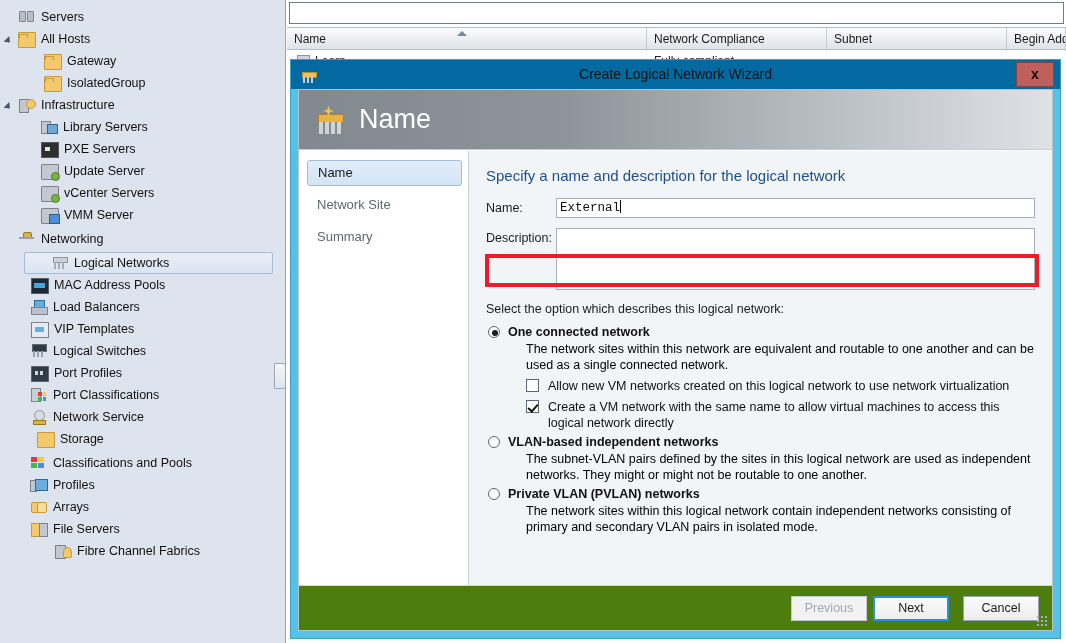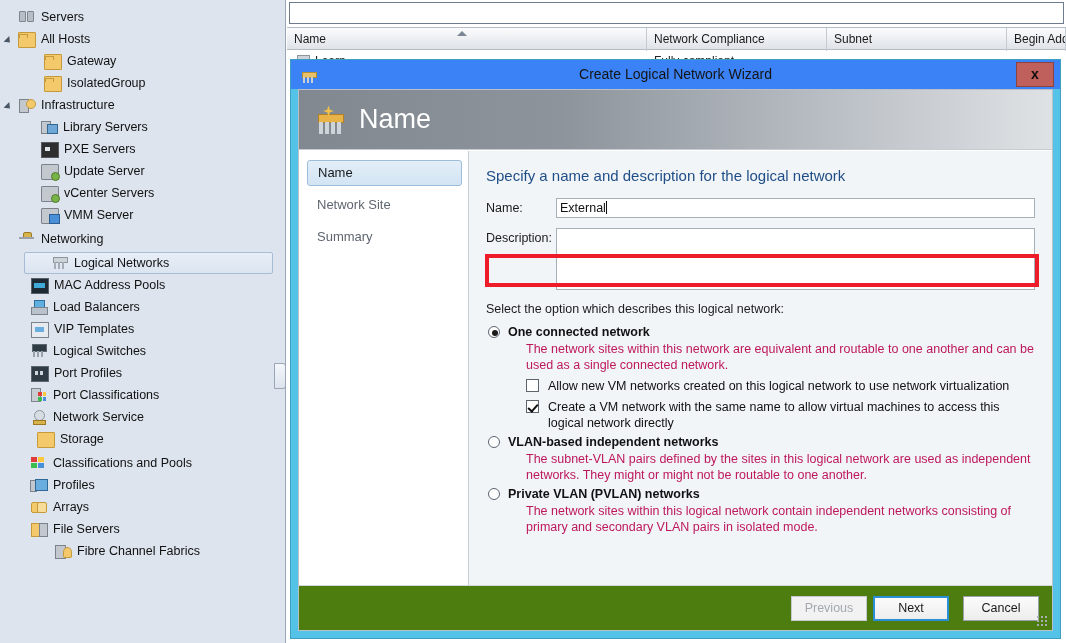--- a/index.html
+++ b/index.html
@@ -291,20 +291,21 @@
   }
   .field-row { display: flex; align-items: flex-start; margin-bottom: 10px; }
   .field-label { width: 70px; flex: 0 0 70px; font-size: 12.5px; color: #1b1b1b; line-height: 20px; }
   .text-input {
     flex: 1; height: 20px;
     border: 1px solid #a7b0ba;
     background: #ffffff;
     font-size: 12.5px; color: #111;
     padding: 0 3px; line-height: 18px;
     position: relative;
+    font-family: Liberation Mono, monospace;
   }
   .caret {
     display:inline-block; width:1px; height:13px;
     background:#111; vertical-align:-2px; margin-left:0px;
   }
   .textarea-input {
     flex: 1; height: 62px;
     border: 1px solid #a7b0ba;
     background: #ffffff;
   }
@@ -314,21 +315,21 @@
   .radio {
     position: absolute; left: 2px; top: 2px;
     width: 12px; height: 12px; border-radius: 50%;
     border: 1px solid #5c6570; background: #ffffff;
   }
   .radio.checked::after {
     content: ""; position: absolute; left: 3px; top: 3px;
     width: 6px; height: 6px; border-radius: 50%; background: #1b1b1b;
   }
   .opt-title { font-size: 12.5px; font-weight: bold; color: #111; line-height: 16px; }
-  .opt-desc { font-size: 12.5px; color: #be185d; line-height: 16px; margin: 1px 0 0 18px; max-width: 545px; }
+  .opt-desc { font-size: 12.5px; color: #000000; line-height: 16px; margin: 1px 0 0 18px; max-width: 545px; }
 
   .cb-row { position: relative; padding-left: 40px; margin-top: 5px; }
   .checkbox {
     position: absolute; left: 18px; top: 1px;
     width: 13px; height: 13px;
     border: 1px solid #5c6570; background: #ffffff;
   }
   .checkbox.checked::after {
     content: "";
     position: absolute; left: 3px; top: 1px;
@@ -521,21 +522,21 @@
         <div class="grid-row" style="top: 52px;">
           <span class="rowico"></span>
           <span class="cell" style="left: 28px;">Learn</span>
           <span class="cell" style="left: 367px;">Fully compliant</span>
         </div>
       </div>
   </div>
 
   <div id="dialog" style="background: rgb(85, 195, 232);">
 
-    <div id="dlg-titlebar" style="background: #3b82f6;">
+    <div id="dlg-titlebar" style="background: #0369a1;">
       <span id="dlg-title-icon"></span>
       <span class="title">Create Logical Network Wizard</span>
       <div id="dlg-close" style="background: rgb(192, 96, 92);">x</div>
     </div>
 
     <div id="dlg-body">
 
       <div id="dlg-banner">
         <span id="banner-icon">
           <span id="banner-spark"></span>

